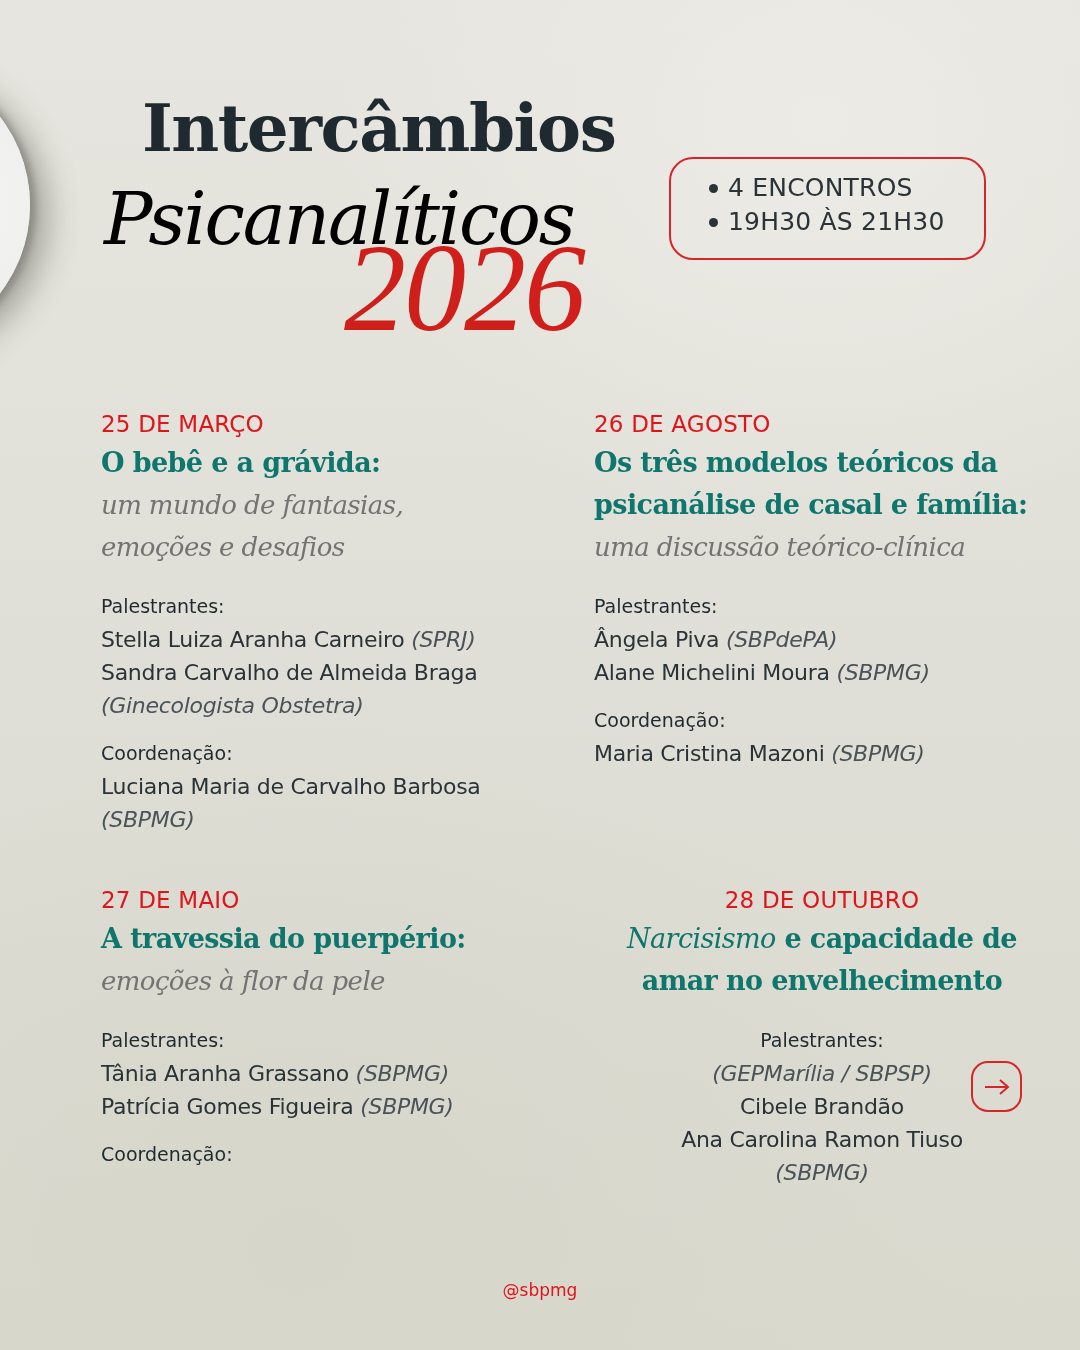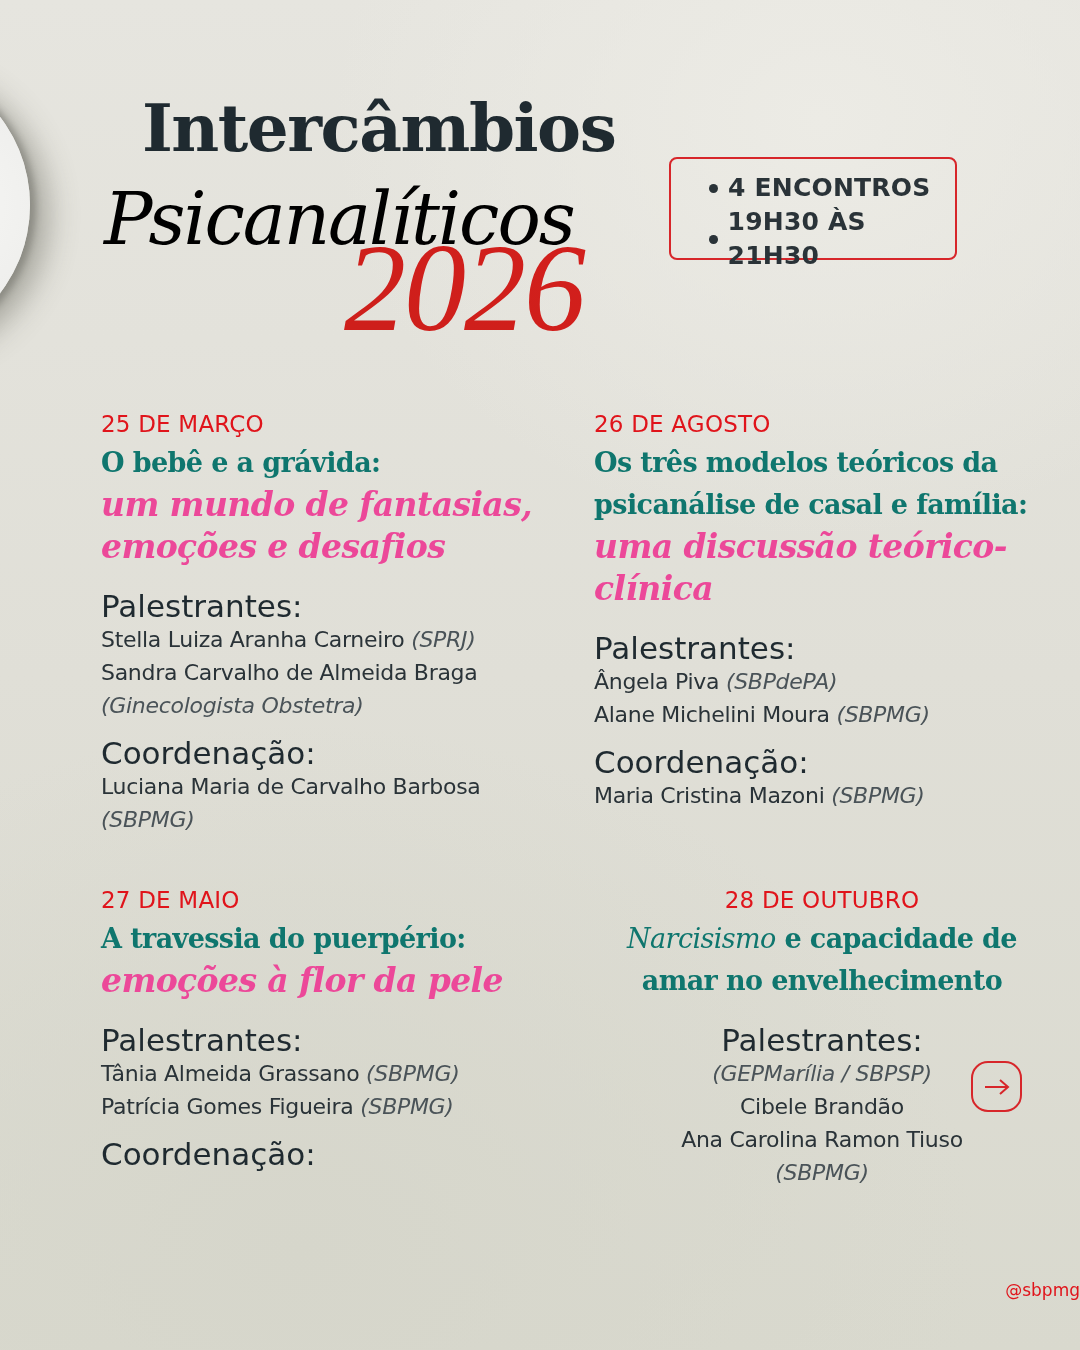--- a/index.html
+++ b/index.html
@@ -35,62 +35,61 @@
       line-height: 1; z-index: 1;
     }
     .title-year {
       position: absolute; left: 244px; top: 132px;
       font-family: "Liberation Serif", serif; font-style: italic;
       font-size: 124px; color: #e8221f; line-height: 1;
       letter-spacing: -2px; z-index: 2; mix-blend-mode: multiply;
     }
     .info-box {
       position: absolute; left: 669px; top: 157px;
-      width: 288px; height: 103px;
-      border: 2px solid #d7262a; border-radius: 8px;
+      width: 317px; height: 103px;
+      border: 2px solid #d7262a; border-radius: 24px;
       padding: 12px 0 0 38px;
-      font-weight: bold;
     }
     .info-item {
       font-family: "DejaVu Sans", sans-serif; font-size: 25px;
       color: #2a3338; line-height: 34px; letter-spacing: 0.2px;
       display: flex; align-items: center;
     }
     .bullet { display: inline-block; width: 9px; height: 9px; border-radius: 50%; background: #2a3338; margin-right: 10px; }
     .event { position: absolute; width: 460px; margin-top: 15px; }
     .date {
       font-family: "DejaVu Sans", sans-serif; font-size: 23px;
       color: #e0141b; line-height: 28px; letter-spacing: 0.2px;
     }
     .headline {
       font-family: "DejaVu Serif", serif; font-weight: bold;
       font-size: 27px; line-height: 42px; color: #0f766e; letter-spacing: -0.6px;
       margin-top: 4px;
     }
     .headline i { font-weight: normal; }
     .subhead {
       font-family: "DejaVu Serif", serif; font-style: italic;
-      font-size: 33px; line-height: 42px; color: #ec4899; letter-spacing: -0.6px; font-weight: bold;
+      font-size: 26px; line-height: 42px; color: #737373; letter-spacing: -0.6px;
     }
     .label {
-      font-family: "DejaVu Sans", sans-serif; font-size: 31px; line-height: 33px;
+      font-family: "DejaVu Sans", sans-serif; font-size: 19px; line-height: 33px;
       color: #1f2a30; margin-top: 22px;
     }
     .label.coord { margin-top: 15px; }
     .person { font-family: "DejaVu Sans", sans-serif; font-size: 22px; line-height: 33px; color: #2a3338; letter-spacing: -0.3px; }
     .org { font-style: italic; color: #4a5358; font-weight: 300; }
     .arrow-btn {
       position: absolute; left: 971px; top: 1061px;
       width: 51px; height: 51px;
       border: 2px solid #d7262a; border-radius: 17px;
       display: flex; align-items: center; justify-content: center;
     }
     .handle {
       position: absolute; left: 0; width: 1080px; top: 1280px;
-      text-align: right; font-family: "DejaVu Sans", sans-serif;
+      text-align: center; font-family: "DejaVu Sans", sans-serif;
       font-size: 17px; color: #e0141b;
     }
   </style>
 </head>
 <body>
 
 <div class="plate"></div>
 
 <div class="title-block">
   <div class="title-line1">Intercâmbios</div>
@@ -150,21 +149,21 @@
     <span>Maria Cristina Mazoni</span> <span class="org">(SBPMG)</span>
   </div>
 </div>
 
 <div class="event" style="left:101px; top:871px;">
   <div class="date">27 DE MAIO</div>
   <div class="headline">A travessia do puerpério:</div>
   <div class="subhead">emoções à flor da pele</div>
   <div class="label">Palestrantes:</div>
   <div class="person">
-    <span>Tânia Almeida Grassano</span> <span class="org">(SBPMG)</span>
+    <span>Tânia Aranha Grassano</span> <span class="org">(SBPMG)</span>
   </div>
   <div class="person">
     <span>Patrícia Gomes Figueira</span> <span class="org">(SBPMG)</span>
   </div>
   <div class="label coord">Coordenação:</div>
 </div>
 
 <div class="event" style="left:592px; top:871px;text-align:center;">
   <div class="date">28 DE OUTUBRO</div>
   <div class="headline"><i>Narcisismo</i><span> e capacidade de</span></div>

